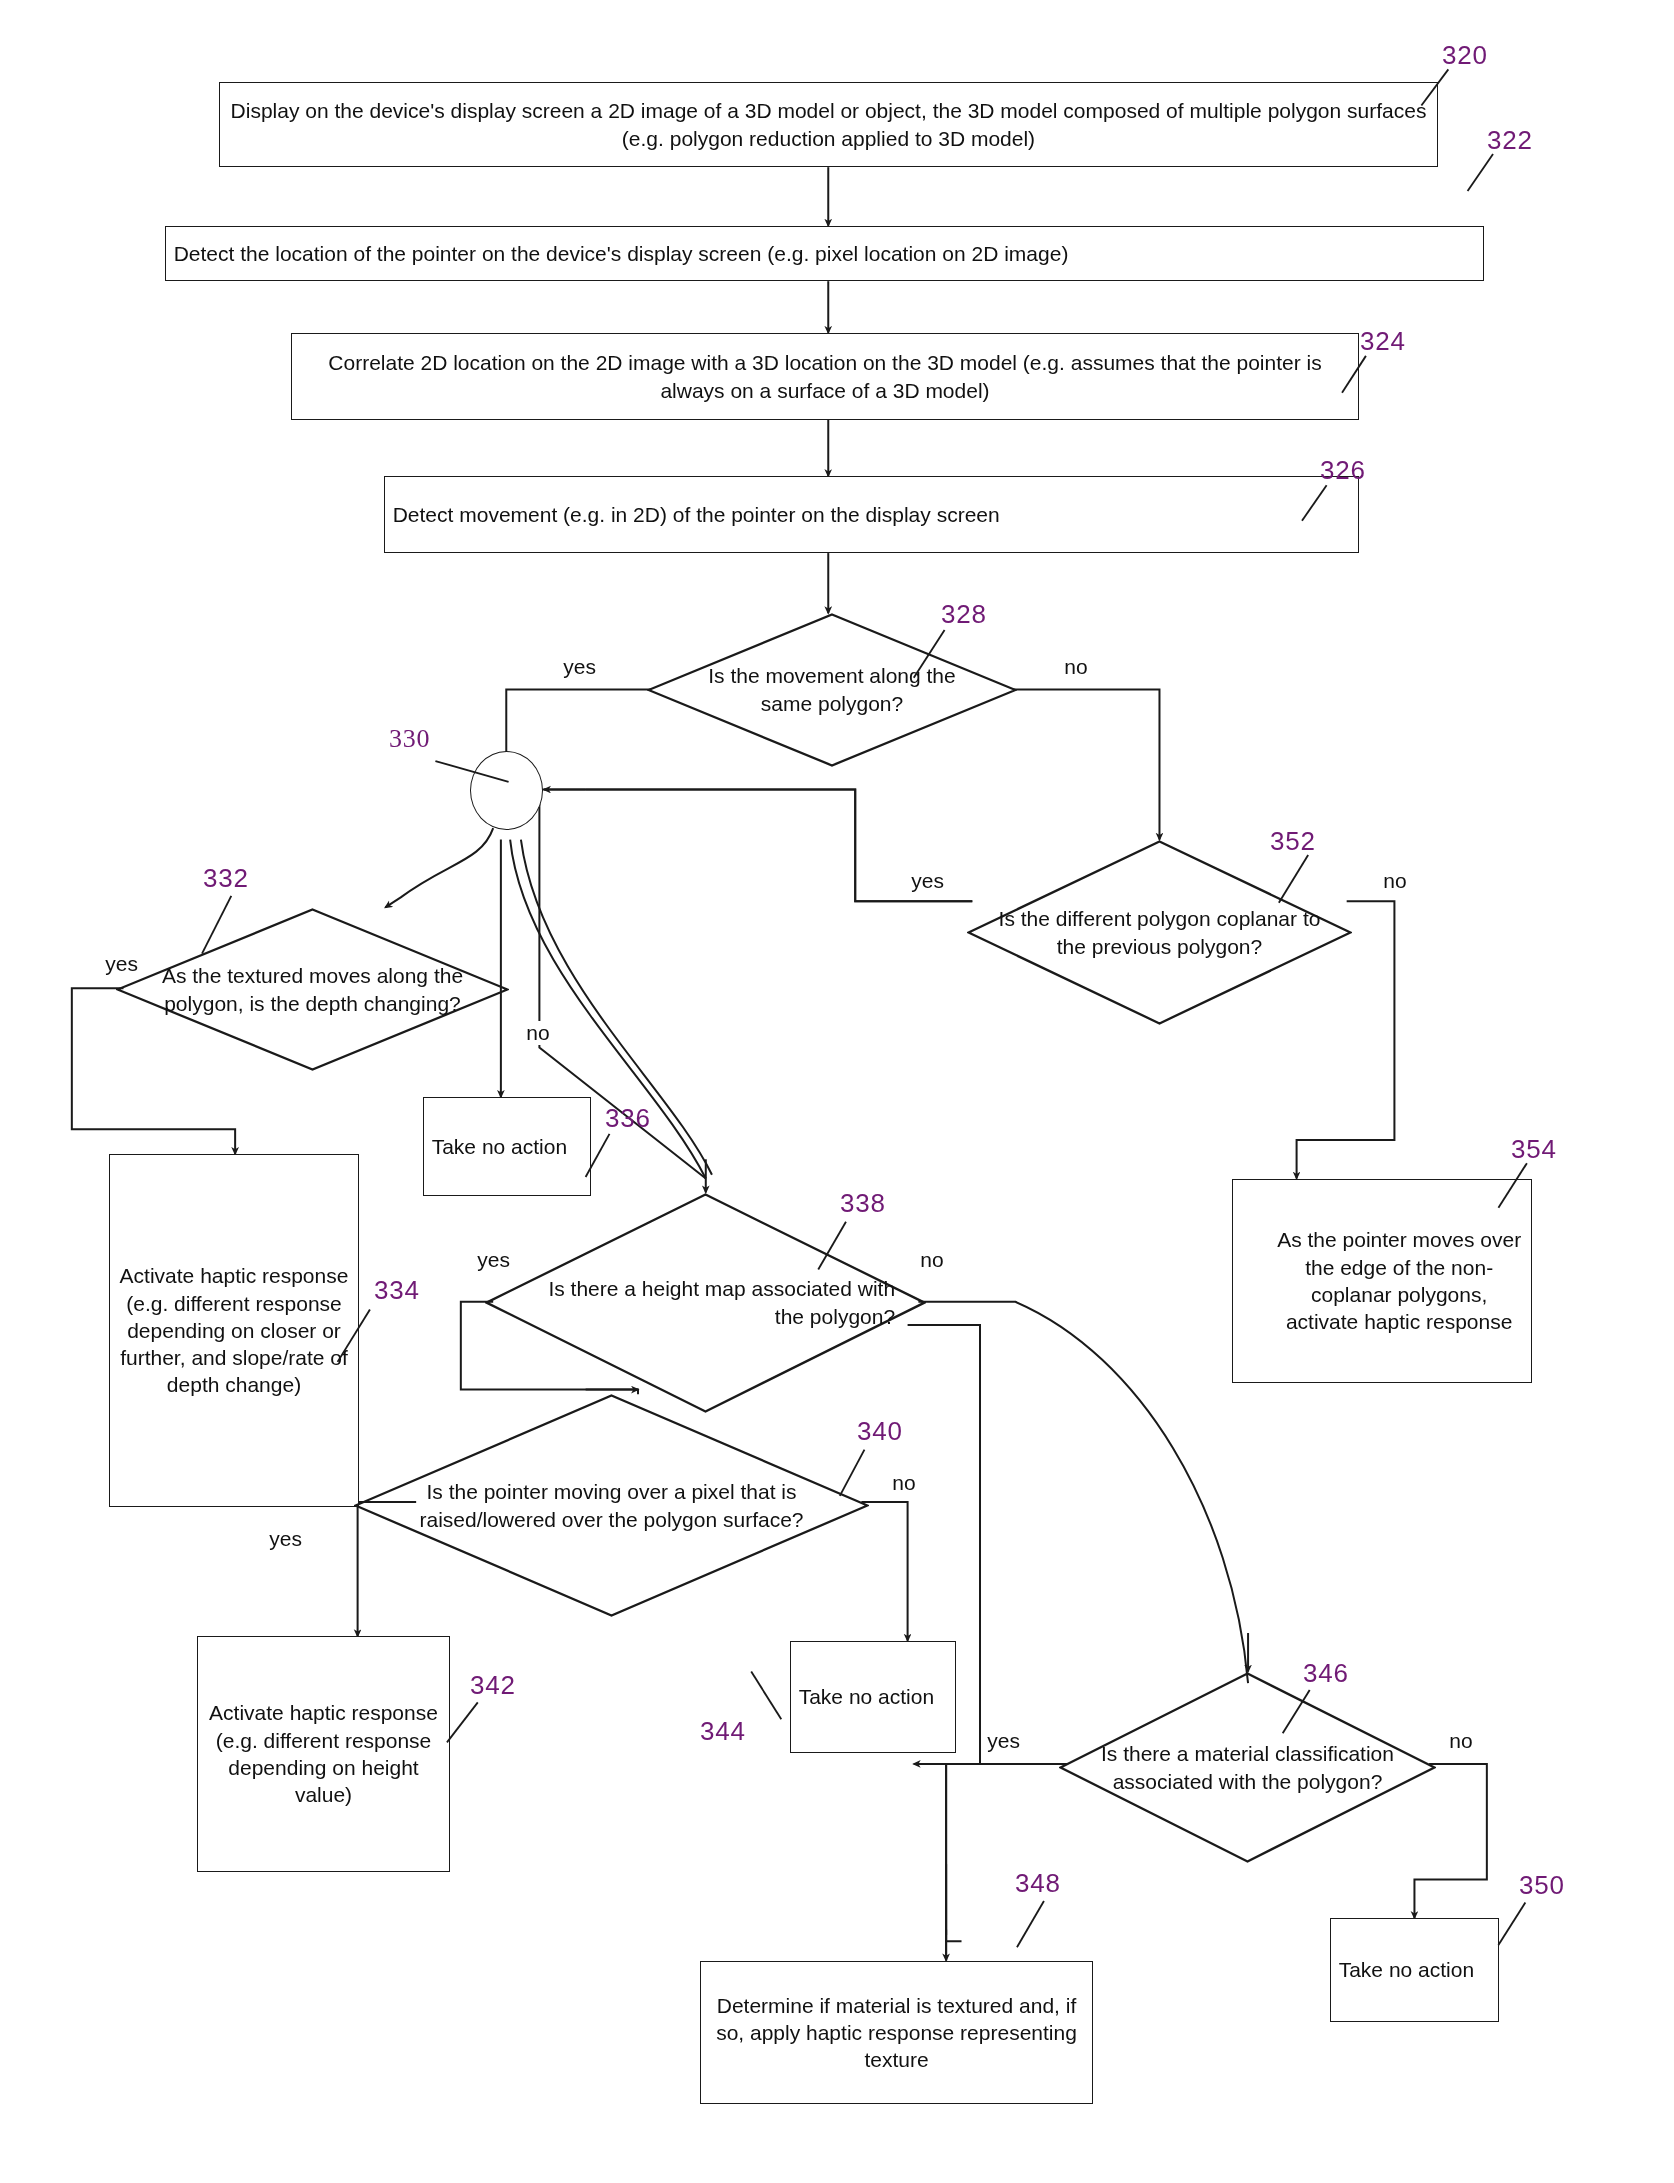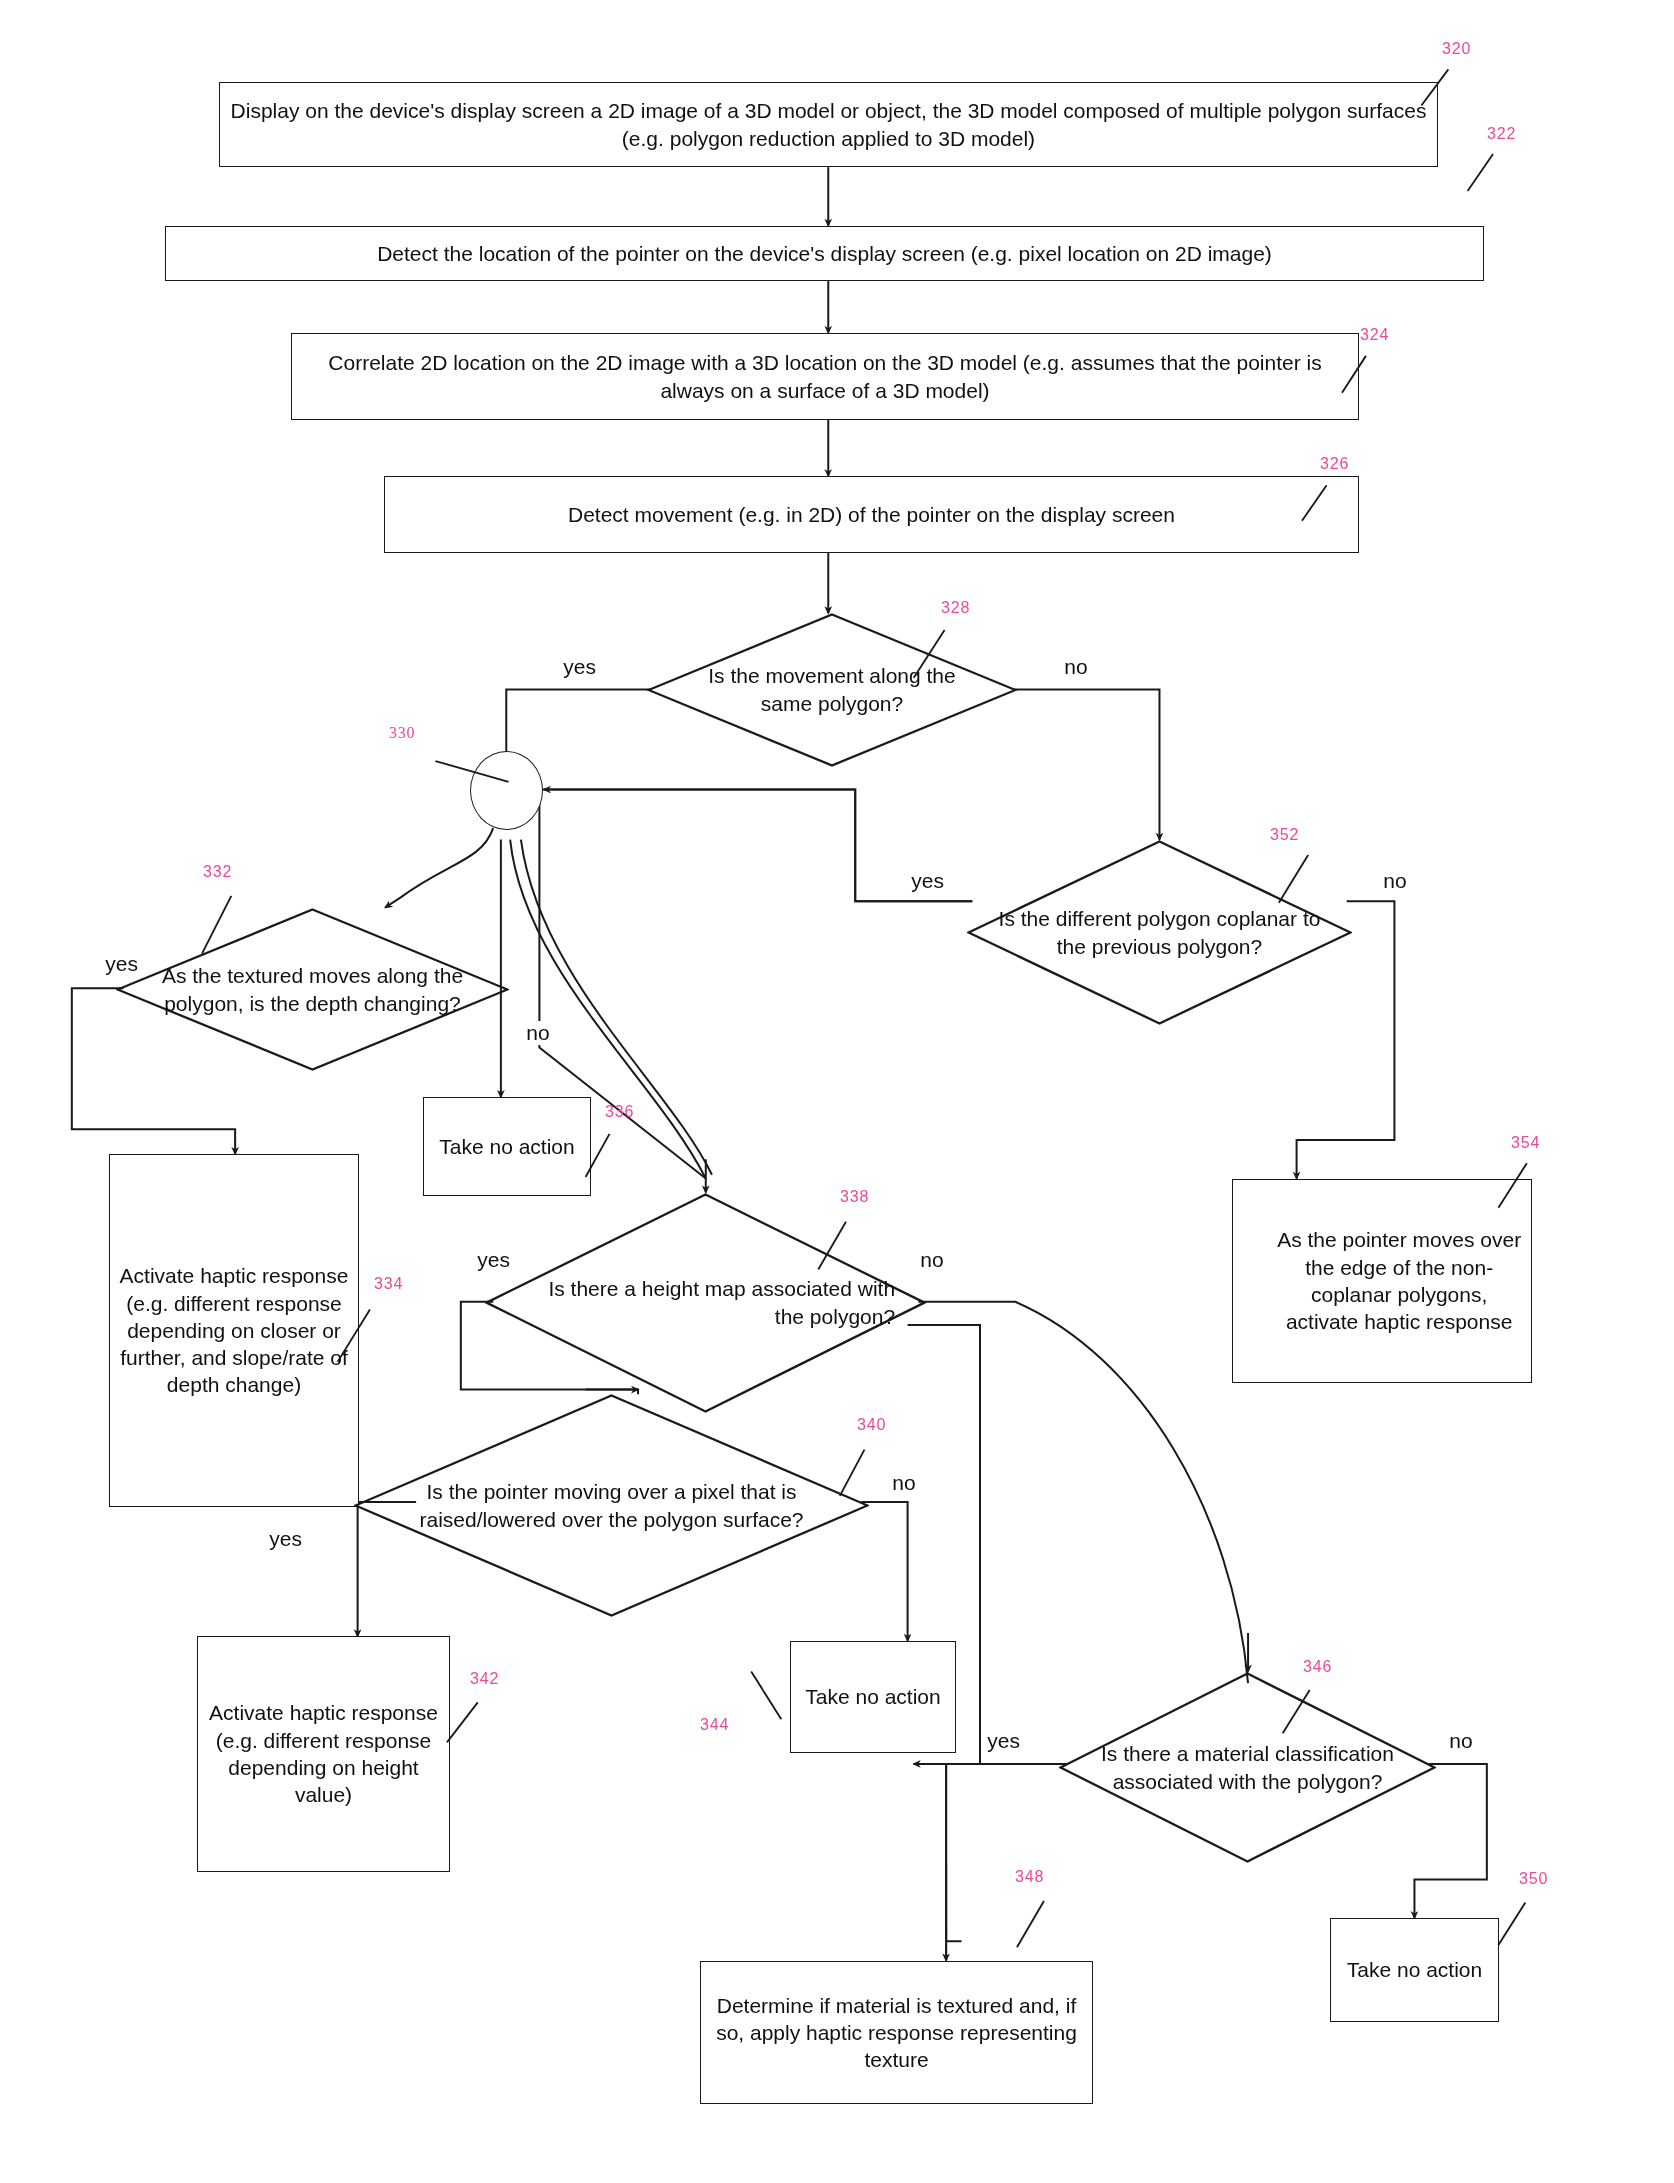--- a/index.html
+++ b/index.html
@@ -22,21 +22,20 @@
     left: 0; top: 0;
     width: 1675px;
     height: 2183px;
     pointer-events: none;
   }
   .node {
     position: absolute;
     box-sizing: border-box;
     display: flex;
     align-items: center;
-    justify-content: center;
     text-align: center;
     color: #111111;
     font-size: 21px;
     line-height: 1.3;
     z-index: 3;
   }
   .box {
     border: 1.5px solid #1a1a1a;
     background: #ffffff;
     padding: 4.6px 7.7px;
@@ -68,22 +67,22 @@
   }
   .circle {
     position: absolute;
     border: 1.5px solid #1a1a1a;
     border-radius: 50%;
     background: #ffffff;
     z-index: 3;
   }
   .reflabel {
     position: absolute;
-    font-size: 16px;
-    color: #ec4899;
+    font-size: 26px;
+    color: #701a75;
     letter-spacing: 0.8px;
     z-index: 5;
   }
   .edgelabel {
     position: absolute;
     font-size: 21px;
     color: #111111;
     background: #ffffff;
     padding: 0 2.3px;
     z-index: 5;

